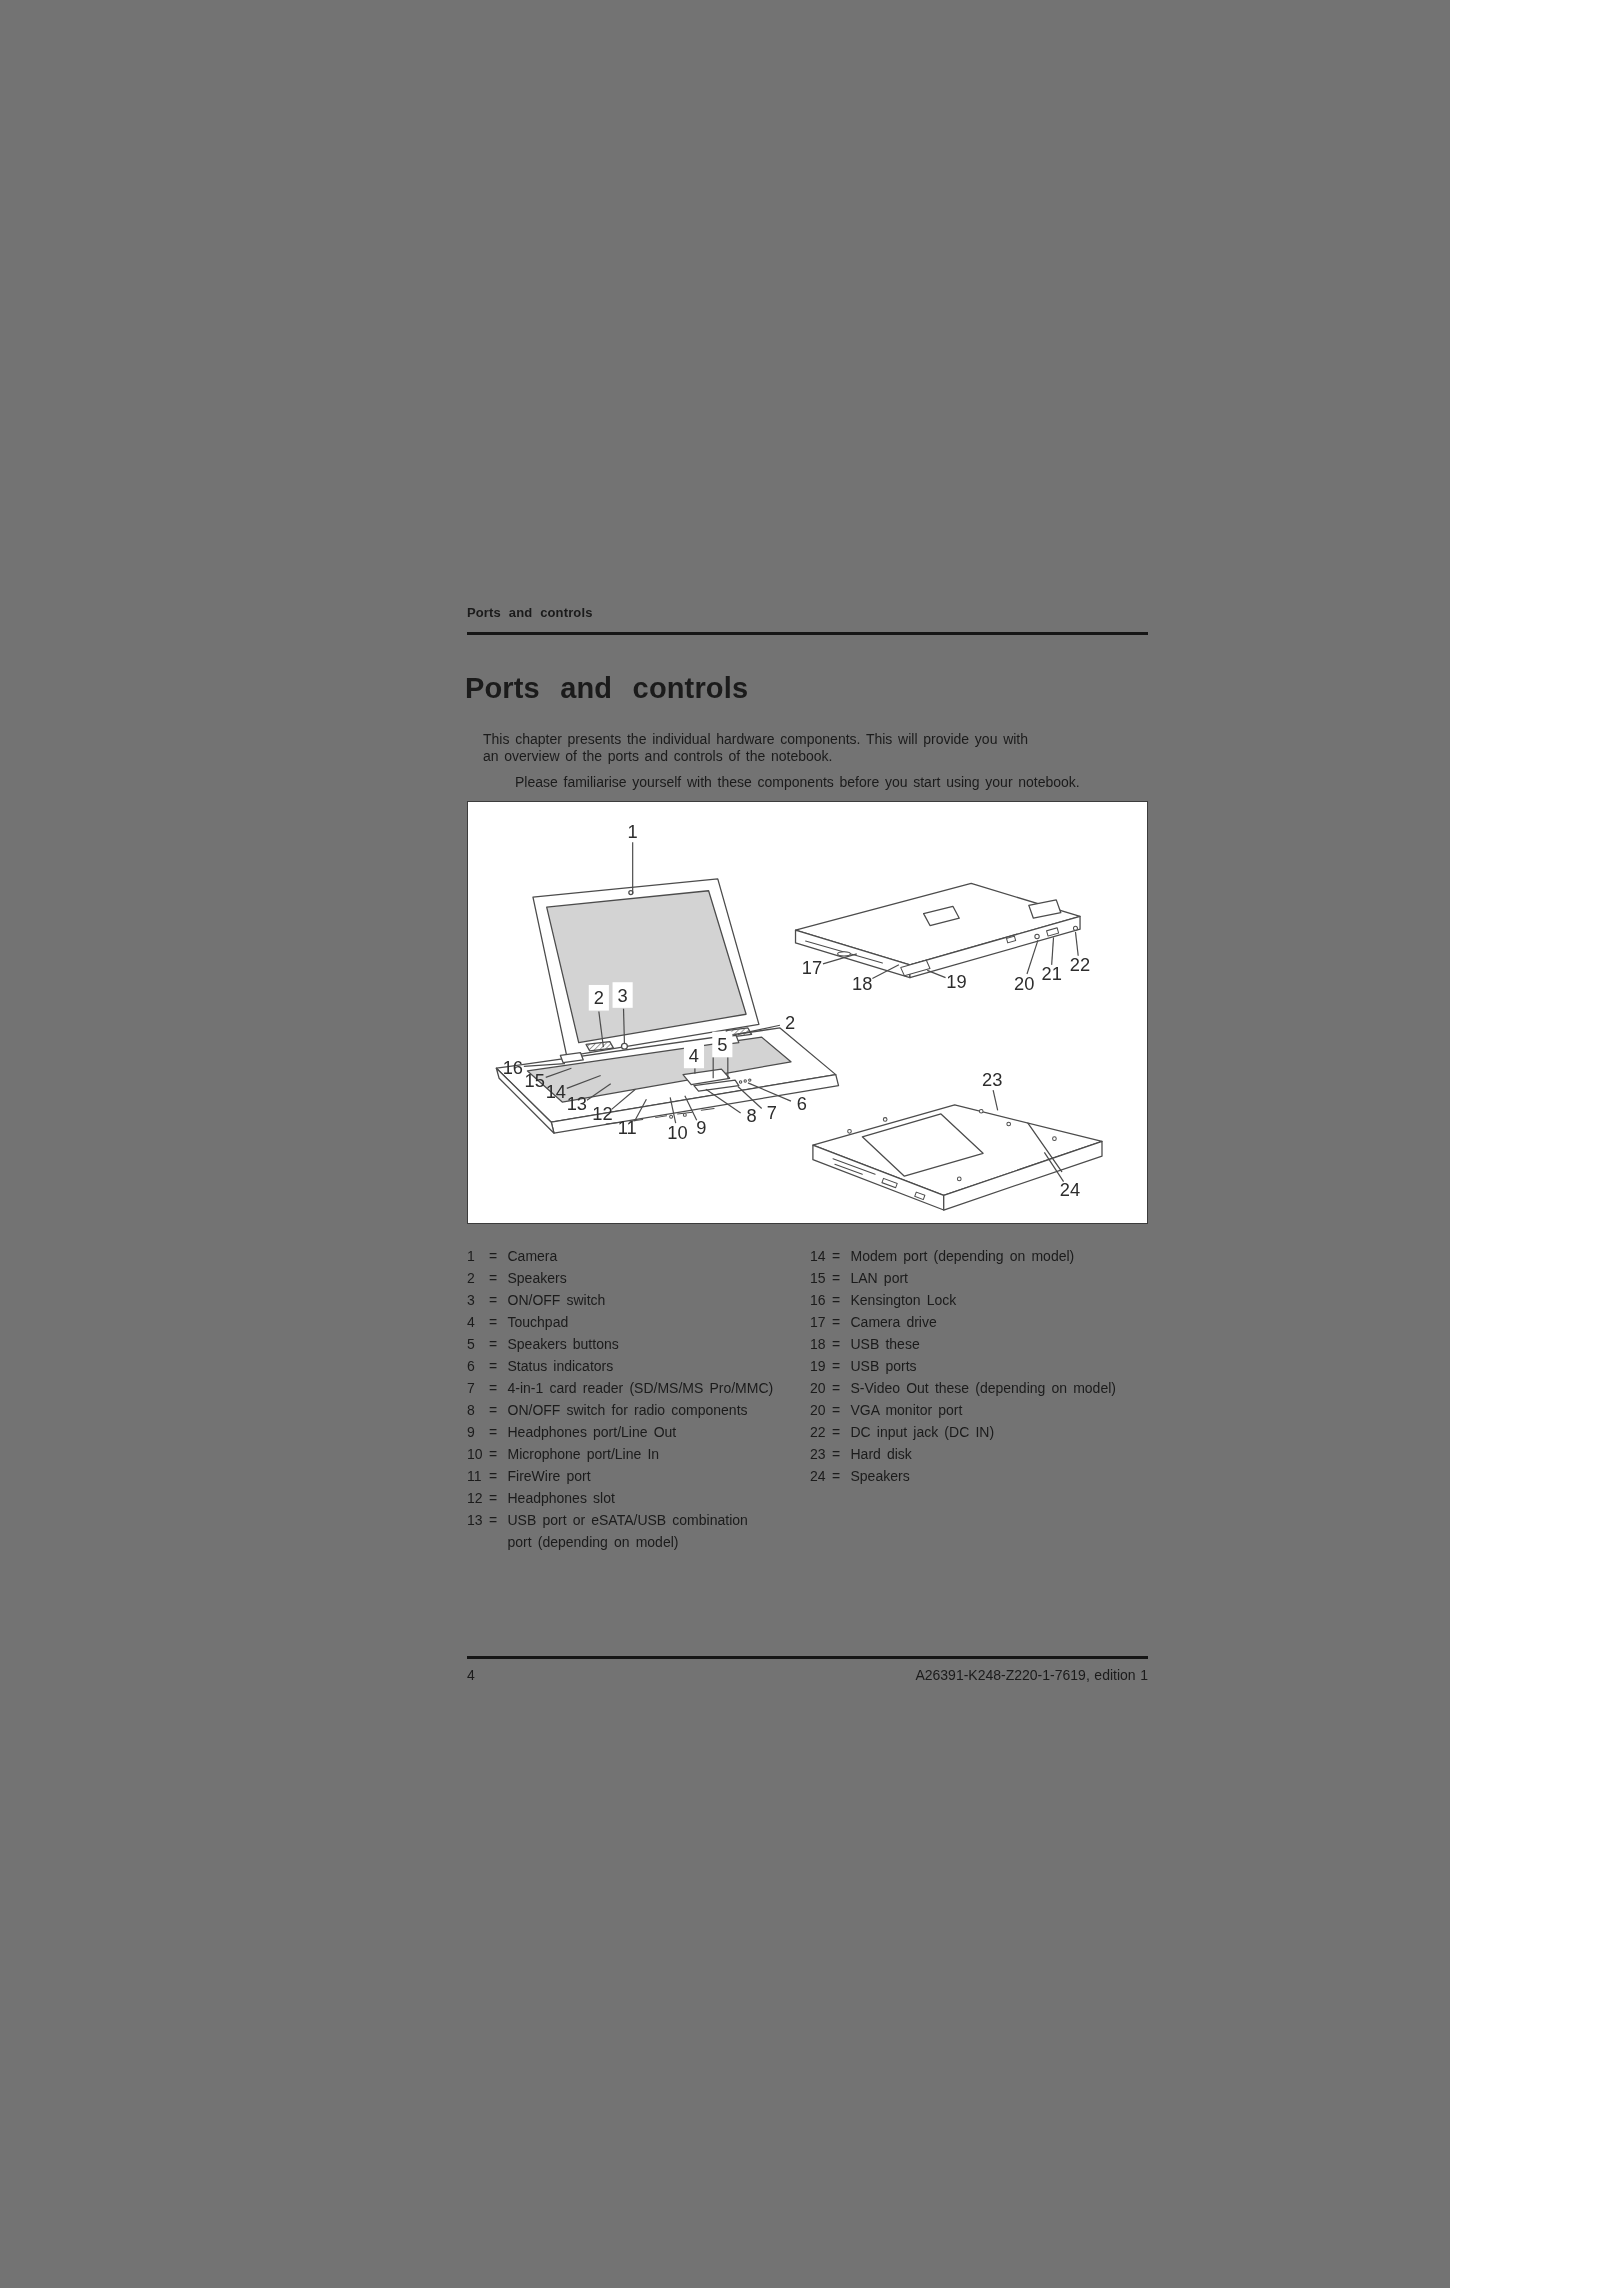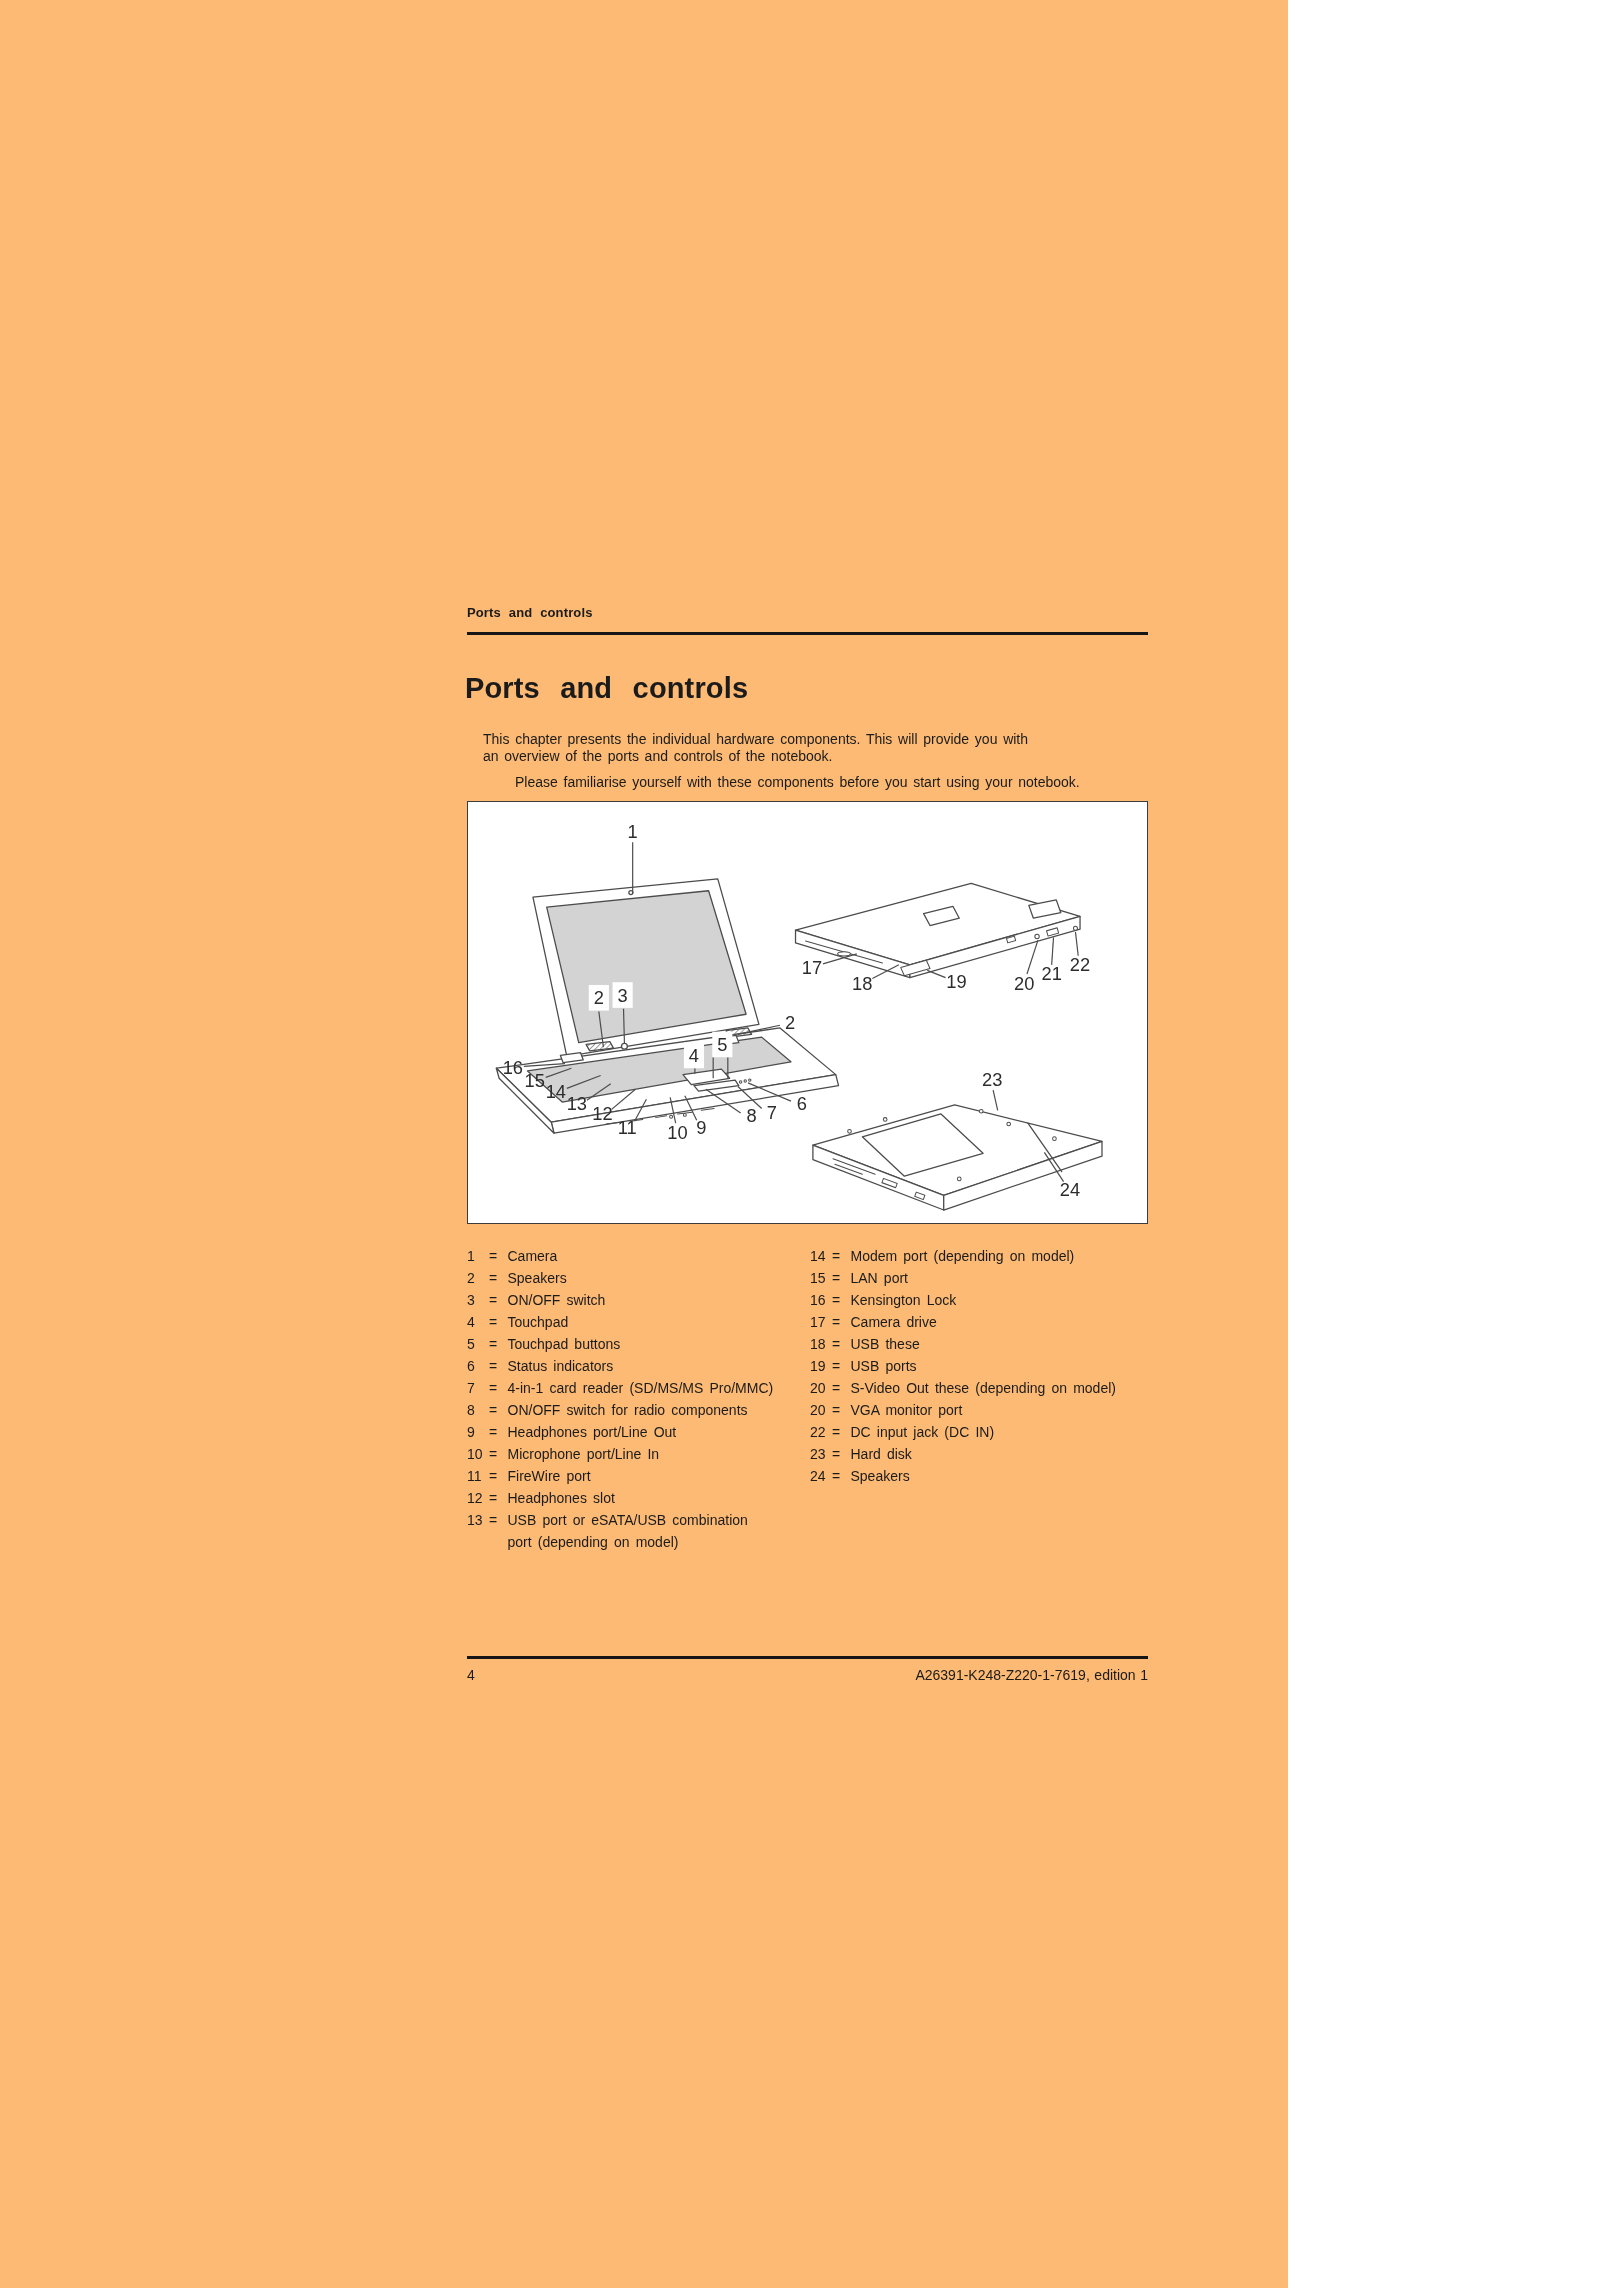--- a/index.html
+++ b/index.html
@@ -1,19 +1,19 @@
 <!DOCTYPE html>
 <html style="font-size:14.8px"><head>
 <meta charset="utf-8">
 <style>
   html,body{margin:0;padding:0;background:#ffffff;}
   .page{
     position:relative;
-    width:1288px;height:2289px;
-    background:#fdba74;
+    width:1450px;height:2289px;
+    background:#737373;
     font-family:"Liberation Sans", sans-serif;
     color:#1b1b1b;
     overflow:hidden;
   }
   .running-header{
     position:absolute;left:467px;top:605px;width:681px;
     font-size:13px;font-weight:bold;word-spacing:0.32em;letter-spacing:0.01em;
   }
   .header-rule{
     position:absolute;left:467px;top:632px;width:681px;height:2.8px;background:#161616;
@@ -219,21 +219,21 @@
           <span class="ll">ON/OFF switch</span>
         </div>
         <div class="legend-row">
           <span class="ln">4</span>
           <span class="le">=</span>
           <span class="ll">Touchpad</span>
         </div>
         <div class="legend-row">
           <span class="ln">5</span>
           <span class="le">=</span>
-          <span class="ll">Touchpad buttons</span>
+          <span class="ll">Speakers buttons</span>
         </div>
         <div class="legend-row">
           <span class="ln">6</span>
           <span class="le">=</span>
           <span class="ll">Status indicators</span>
         </div>
         <div class="legend-row">
           <span class="ln">7</span>
           <span class="le">=</span>
           <span class="ll">4-in-1 card reader (SD/MS/MS Pro/MMC)</span>

